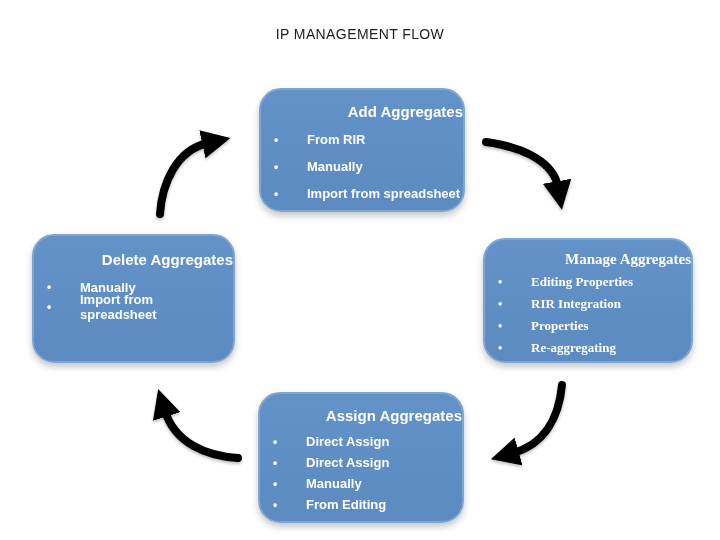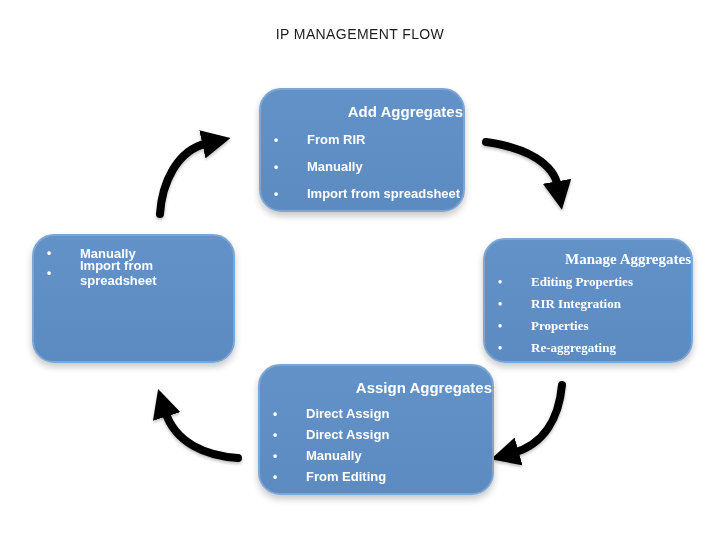--- a/index.html
+++ b/index.html
@@ -39,21 +39,21 @@
   .node-items{list-style:none;margin:0;padding:0;}
   .node-items li{
     position:relative;padding-left:46px;font-size:13px;font-weight:600;
     display:flex;align-items:center;
   }
   .node-items .dot{
     position:absolute;left:13px;font-size:12px;line-height:1;
   }
   .node-add   {left:259px;top:88px; width:206px;height:124px;}
   .node-manage{left:483px;top:238px;width:210px;height:125px;font-family:Liberation Serif, serif;}
-  .node-assign{left:258px;top:364px;width:236px;height:131px;}
+  .node-assign{left:258px;top:392px;width:206px;height:131px;}
   .node-delete{left:32px; top:234px;width:203px;height:129px;}
 
   .node-add    .node-title{margin-top:11px;}
   .node-manage .node-title{margin-top:9px;}
   .node-assign .node-title{margin-top:11px;}
   .node-delete .node-title{margin-top:13px;}
 
   .node-add    .node-items{margin-top:4px;}  .node-add    li{height:27px;}
   .node-manage .node-items{margin-top:1px;}  .node-manage li{height:22px;}
   .node-assign .node-items{margin-top:5px;}  .node-assign li{height:21px;}
@@ -134,20 +134,21 @@
         <span>Manually</span>
       </li>
       <li>
         <span class="dot">•</span>
         <span>From Editing</span>
       </li>
     </ul>
   </div>
 
   <div class="node node-delete">
+    <div class="node-title">Delete Aggregates</div>
     <ul class="node-items">
       <li>
         <span class="dot">•</span>
         <span>Manually</span>
       </li>
       <li>
         <span class="dot">•</span>
         <span>Import from spreadsheet</span>
       </li>
     </ul>

